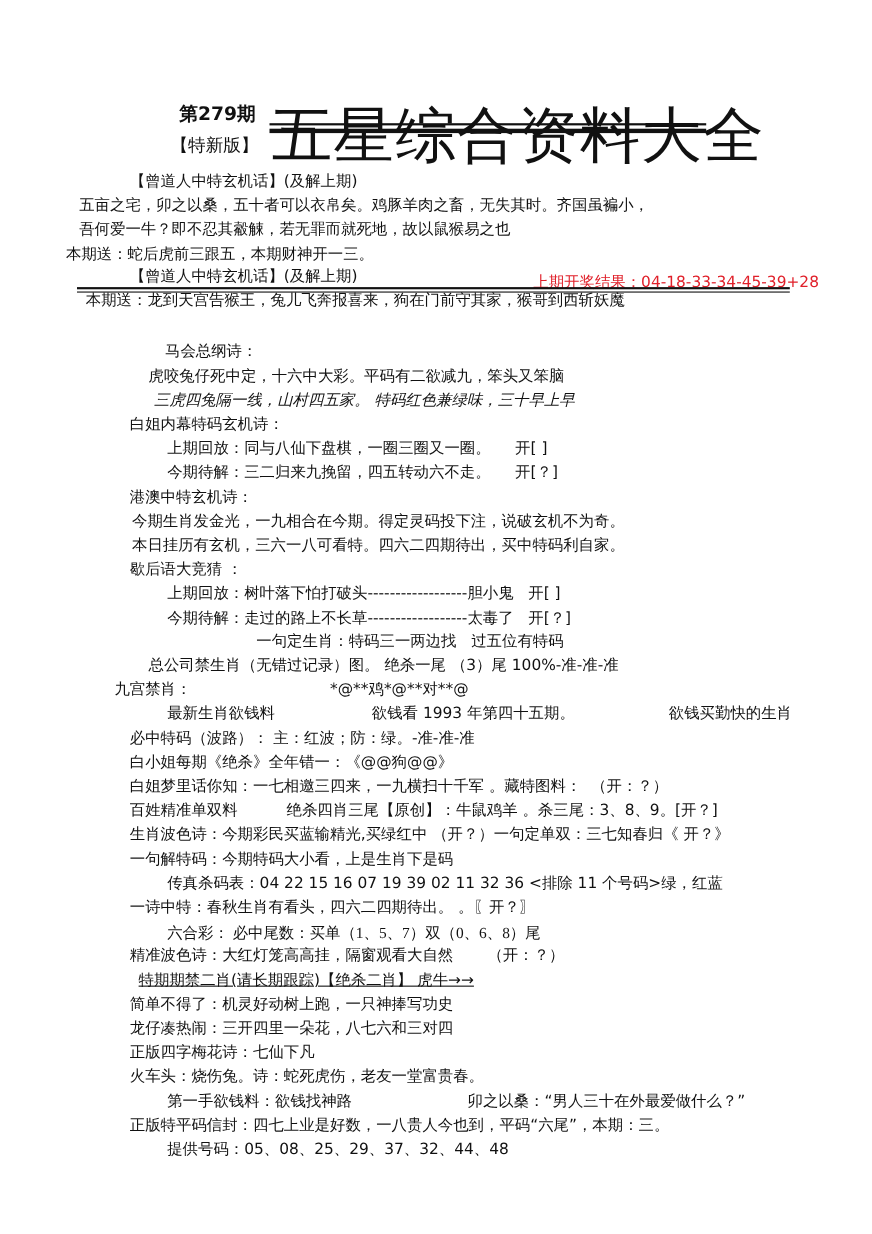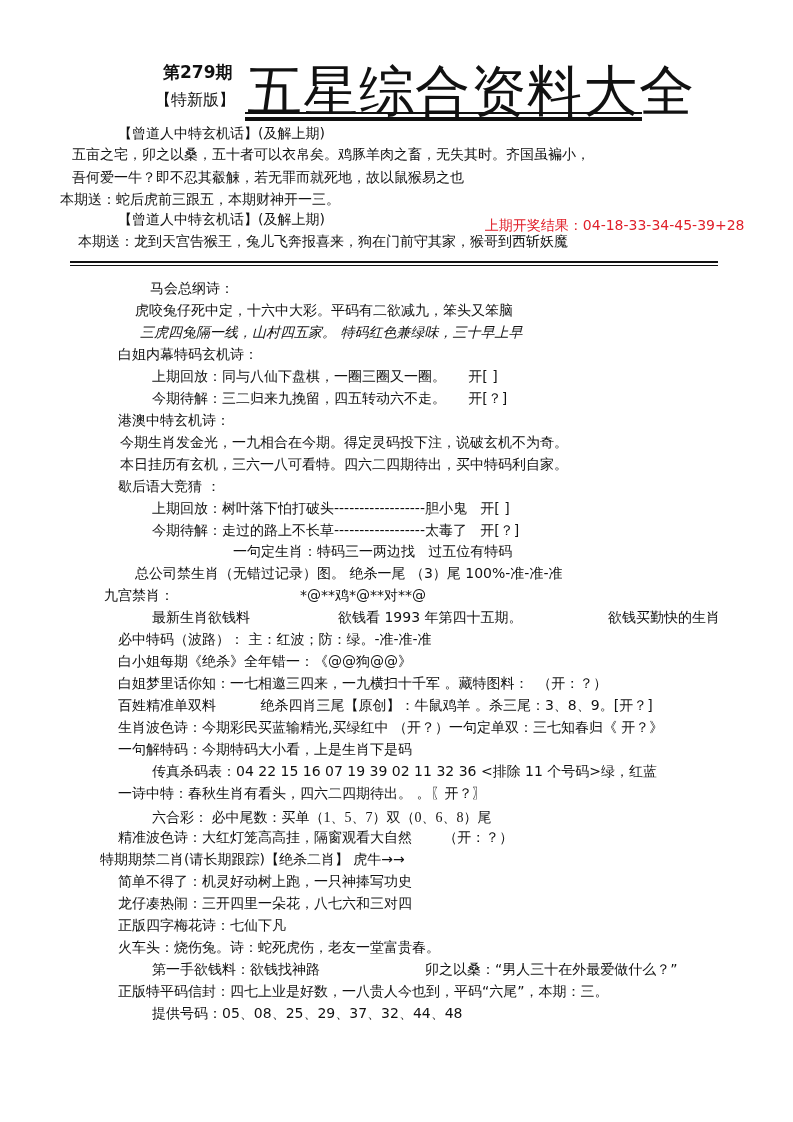--- a/index.html
+++ b/index.html
@@ -1,21 +1,21 @@
 <!DOCTYPE html>
 <html><head>
 <meta charset="utf-8">
 <style>
   html, body { margin: 0; padding: 0; background: #ffffff; }
   body {
     width: 793px; height: 1122px; position: relative; overflow: hidden;
     font-family: "DejaVu Sans", "Liberation Sans", sans-serif;
     color: #111111;
   }
-  .abs { position: absolute; white-space: pre; line-height: 1; }
+  .abs { position: absolute; white-space: pre; line-height: 1; margin-top: 32px; }
   .issue { left: 163px; top: 64px; font-size: 17px; font-weight: bold; }
   .edition { left: 155px; top: 92px; font-size: 16px; }
   .big-title {
     left: 247px; top: 64px; font-family: "DejaVu Serif", "Liberation Serif", serif;
     font-size: 55px; letter-spacing: 1px; color: #111;
   }
   .rule-thin { position: absolute; left: 245px; width: 397px; top: 112px; height: 2px; background: #111; }
   .rule-thick { position: absolute; left: 245px; width: 397px; top: 117px; height: 4px; background: #111; }
   .hr-top { position: absolute; left: 70px; width: 648px; top: 261px; height: 2px; background: #111; }
   .hr-bot { position: absolute; left: 70px; width: 648px; top: 265px; height: 1px; background: #111; }
@@ -27,21 +27,21 @@
 
 <div>
   <div class="abs issue">第279期</div>
   <div class="abs edition">【特新版】</div>
   <div class="abs big-title">五星综合资料大全</div>
   <div class="rule-thin"></div>
   <div class="rule-thick"></div>
 
   <div id="intro">
       <div class="abs t" style="left: 118px; top: 126px;">【曾道人中特玄机话】(及解上期)</div>
-      <div class="abs t" style="left: 72px; top: 148px; font-family: Liberation Serif, serif;">五亩之宅，卯之以桑，五十者可以衣帛矣。鸡豚羊肉之畜，无失其时。齐国虽褊小，</div>
+      <div class="abs t" style="left: 72px; top: 148px;">五亩之宅，卯之以桑，五十者可以衣帛矣。鸡豚羊肉之畜，无失其时。齐国虽褊小，</div>
       <div class="abs t" style="left: 72px; top: 170px;">吾何爱一牛？即不忍其觳觫，若无罪而就死地，故以鼠猴易之也</div>
       <div class="abs t" style="left: 60px; top: 192px;">本期送：蛇后虎前三跟五，本期财神开一三。</div>
       <div class="abs t" style="left: 118px; top: 212px;">【曾道人中特玄机话】(及解上期)</div>
       <div class="abs t" style="left: 78px; top: 234px;">本期送：龙到天宫告猴王，兔儿飞奔报喜来，狗在门前守其家，猴哥到西斩妖魔</div>
     </div>
 
   <div class="abs red" style="left:467px; top:204px;">
     <span>上期开奖结果：</span><span>04-18-33-34-45-39+28</span>
   </div>
 
@@ -71,21 +71,21 @@
       <div class="abs t" style="left: 118px; top: 632px;">必中特码（波路）： 主：红波；防：绿。-准-准-准</div>
       <div class="abs t" style="left: 118px; top: 654px;">白小姐每期《绝杀》全年错一：《@@狗@@》</div>
       <div class="abs t" style="left: 118px; top: 676px;">白姐梦里话你知：一七相邀三四来，一九横扫十千军 。藏特图料：  （开：？）</div>
       <div class="abs t" style="left: 118px; top: 698px;">百姓精准单双料          绝杀四肖三尾【原创】：牛鼠鸡羊 。杀三尾：3、8、9。[开？]</div>
       <div class="abs t" style="left: 118px; top: 720px;">生肖波色诗：今期彩民买蓝输精光,买绿红中 （开？）一句定单双：三七知春归《 开？》</div>
       <div class="abs t" style="left: 118px; top: 742px;">一句解特码：今期特码大小看，上是生肖下是码</div>
       <div class="abs t" style="left: 152px; top: 764px;">传真杀码表：04 22 15 16 07 19 39 02 11 32 36 &lt;排除 11 个号码&gt;绿，红蓝</div>
       <div class="abs t" style="left: 118px; top: 786px;">一诗中特：春秋生肖有看头，四六二四期待出。 。〖开？〗</div>
       <div class="abs t" style="left: 152px; top: 811px; font-family: Liberation Serif, serif;">六合彩： 必中尾数：买单（1、5、7）双（0、6、8）尾</div>
       <div class="abs t" style="left: 118px; top: 830px;">精准波色诗：大红灯笼高高挂，隔窗观看大自然       （开：？）</div>
-      <div class="abs t" style="left: 100px; top: 852px;">特期期禁二肖(请长期跟踪)【绝杀二肖】 虎牛→→</div>
+      <div class="abs t" style="left: 126px; top: 852px; text-decoration: underline;">特期期禁二肖(请长期跟踪)【绝杀二肖】 虎牛→→</div>
       <div class="abs t" style="left: 118px; top: 874px;">简单不得了：机灵好动树上跑，一只神捧写功史</div>
       <div class="abs t" style="left: 118px; top: 896px;">龙仔凑热闹：三开四里一朵花，八七六和三对四</div>
       <div class="abs t" style="left: 118px; top: 918px;">正版四字梅花诗：七仙下凡</div>
       <div class="abs t" style="left: 118px; top: 940px;">火车头：烧伤兔。诗：蛇死虎伤，老友一堂富贵春。</div>
       <div class="abs t" style="left: 152px; top: 962px;">第一手欲钱料：欲钱找神路</div>
       <div class="abs t" style="left: 425px; top: 962px;">卯之以桑：“男人三十在外最爱做什么？”</div>
       <div class="abs t" style="left: 118px; top: 984px;">正版特平码信封：四七上业是好数，一八贵人今也到，平码“六尾”，本期：三。</div>
       <div class="abs t" style="left: 152px; top: 1006px;">提供号码：05、08、25、29、37、32、44、48</div>
     </div>
 </div>

